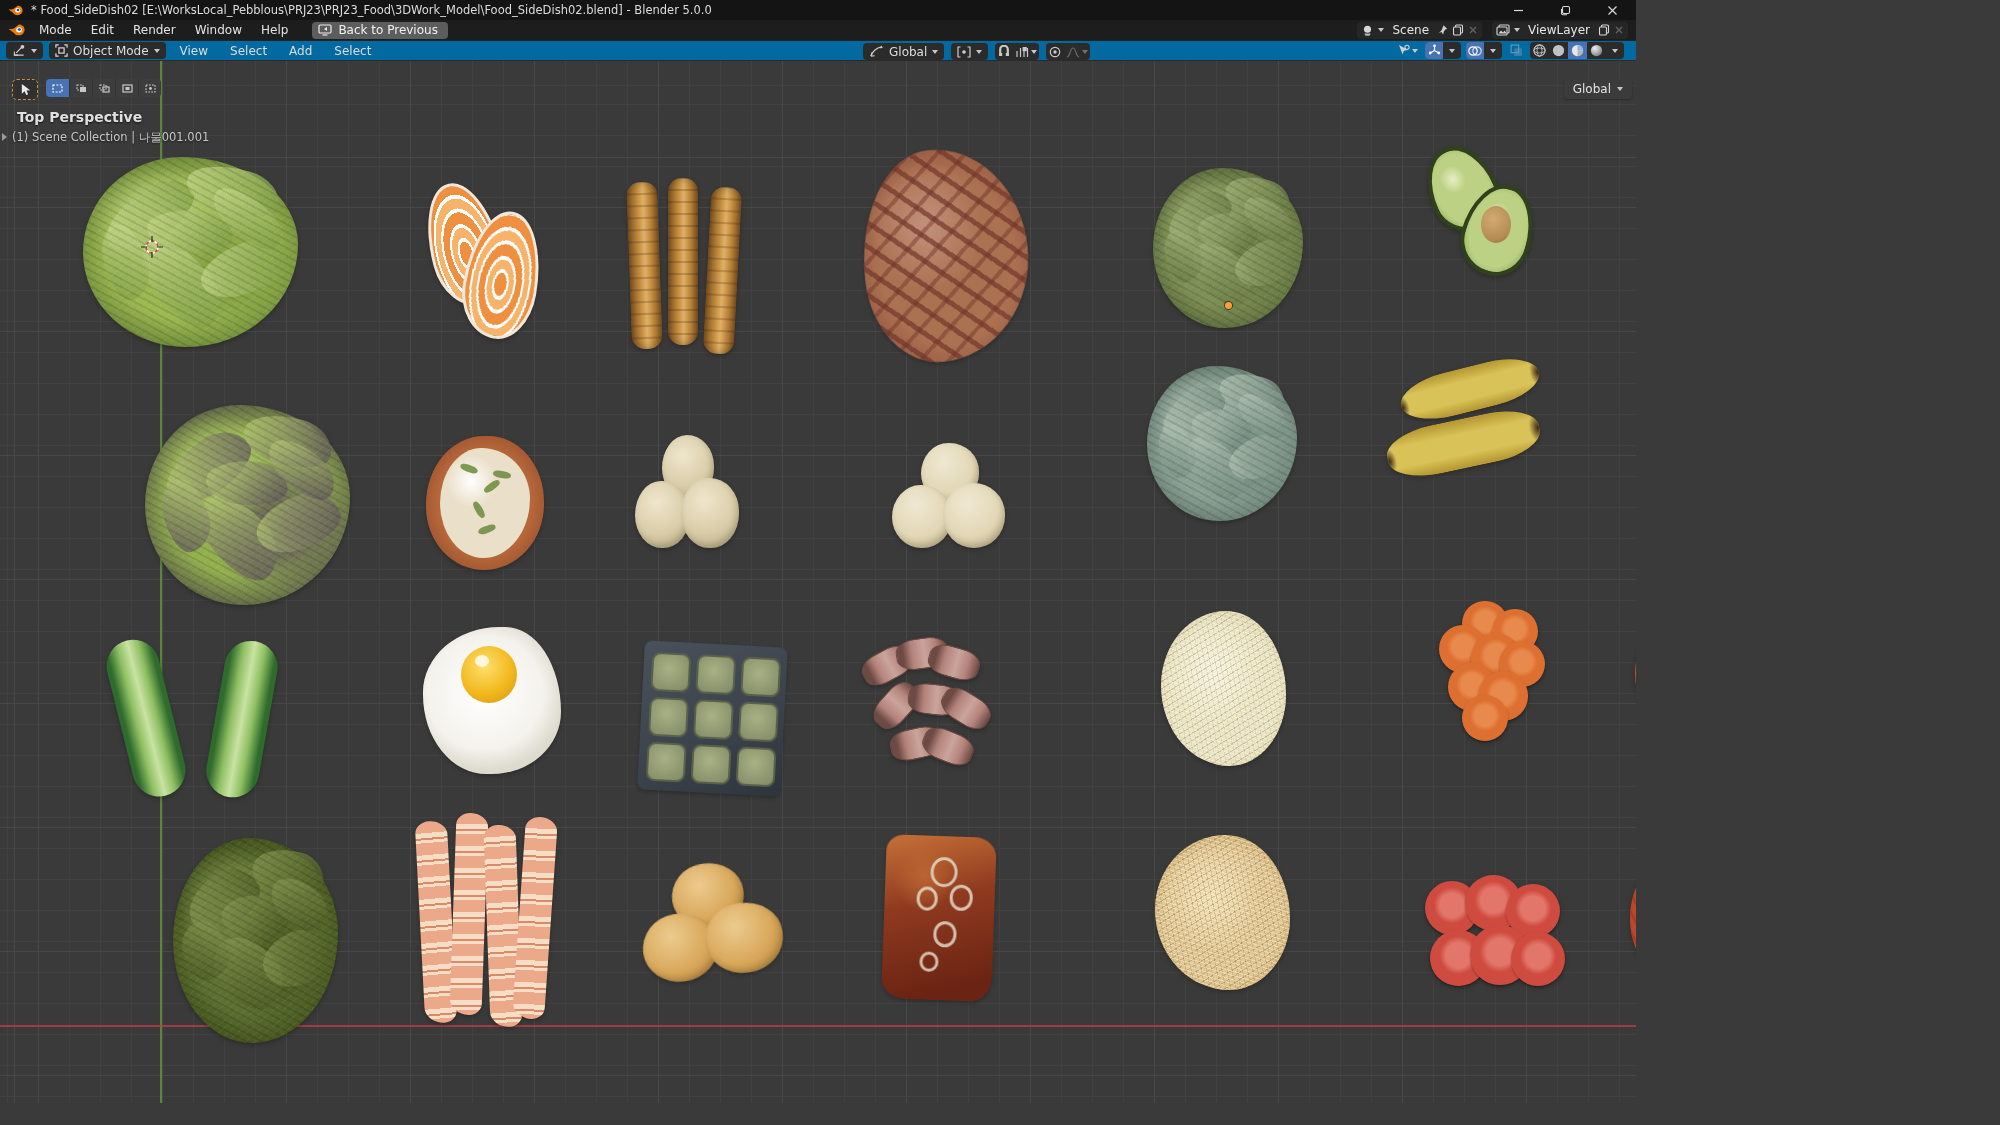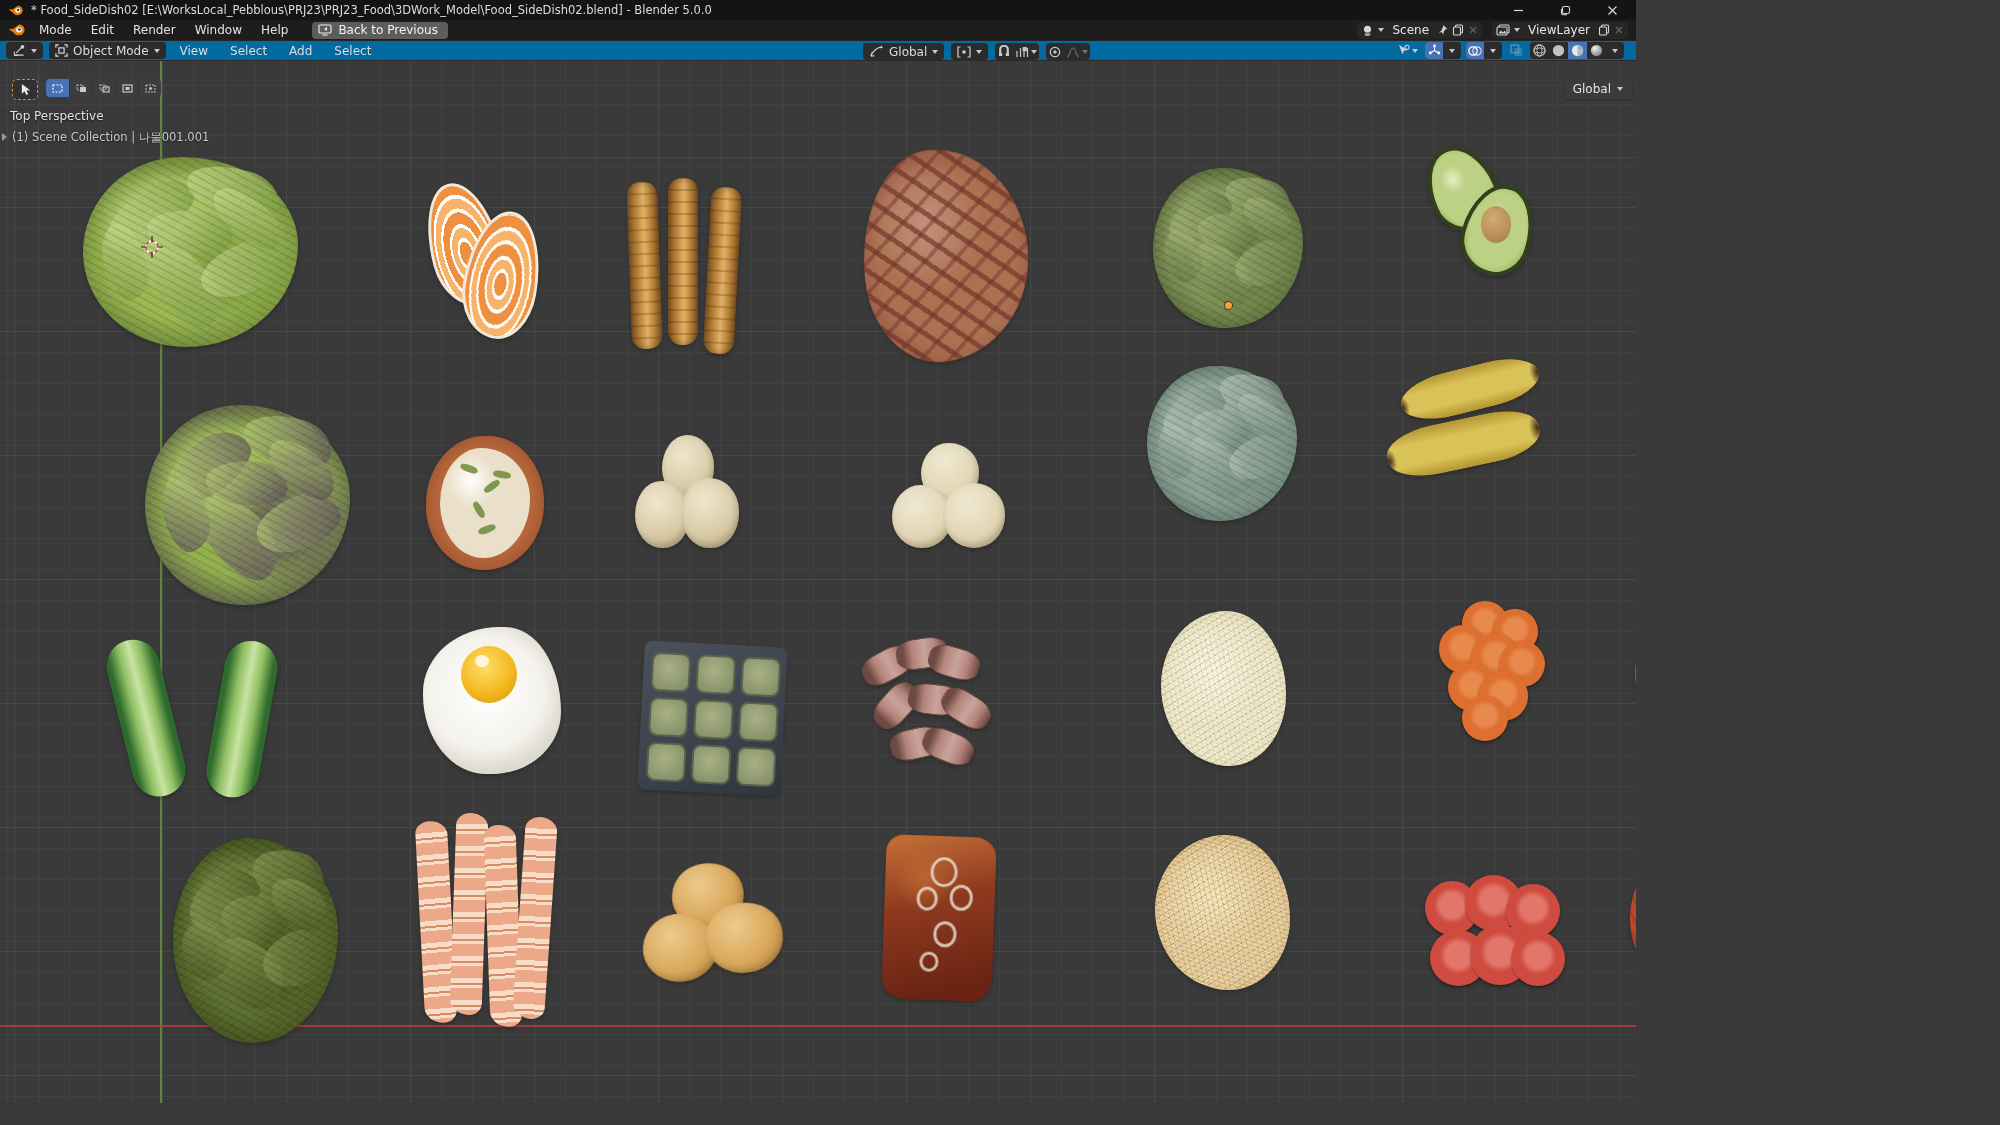--- a/index.html
+++ b/index.html
@@ -46,22 +46,22 @@
   
   .viewport{position:absolute;top:61px;left:0;right:0;bottom:22px;background-color:#3a3a3a;
     background-image:
       repeating-linear-gradient(90deg,#484848 0 1px,transparent 1px 124px),
       repeating-linear-gradient(0deg,#484848 0 1px,transparent 1px 124px),
       repeating-linear-gradient(90deg,#414141 0 1px,transparent 1px 31px),
       repeating-linear-gradient(0deg,#414141 0 1px,transparent 1px 31px);
     background-position:38px 0,0 97px,7px 0,0 25px;overflow:hidden}
   .axis-y{position:absolute;left:160px;top:0;bottom:0;width:1.6px;background:#67913a;opacity:.85}
   .axis-x{position:absolute;left:0;right:0;top:964px;height:1.6px;background:#b24043;opacity:.85}
-  .vp-label{position:absolute;left:10px;top:48px;font-size:12px;color:#e0e0e0;
-    text-shadow:0 1px 2px rgba(0,0,0,.7);font-weight:normal}
+  .vp-label{position:absolute;left:17px;top:48px;font-size:14px;color:#e0e0e0;
+    text-shadow:0 1px 2px rgba(0,0,0,.7);font-weight:bold}
   .vp-context{position:absolute;left:12px;top:69px;font-size:11.5px;color:#c8c8c8;
     text-shadow:0 1px 2px rgba(0,0,0,.6)}
   .ctx-arrow{position:absolute;left:2px;top:72px;width:0;height:0;border-top:4px solid transparent;
     border-bottom:4px solid transparent;border-left:5px solid #9a9a9a}
 
   .tool-row{position:absolute;left:12px;top:18px;display:flex;align-items:flex-start;gap:8px}
   .tool-btn{width:26px;height:21px;border:1.5px dashed #cf8f3e;border-radius:5px;
     background:rgba(40,40,40,.55);display:flex;align-items:center;justify-content:center}
   .mode-group{display:flex;background:#3d3d3d;border-radius:4px;overflow:hidden;height:18px}
   .mode-btn{width:23px;height:18px;display:flex;align-items:center;justify-content:center}

